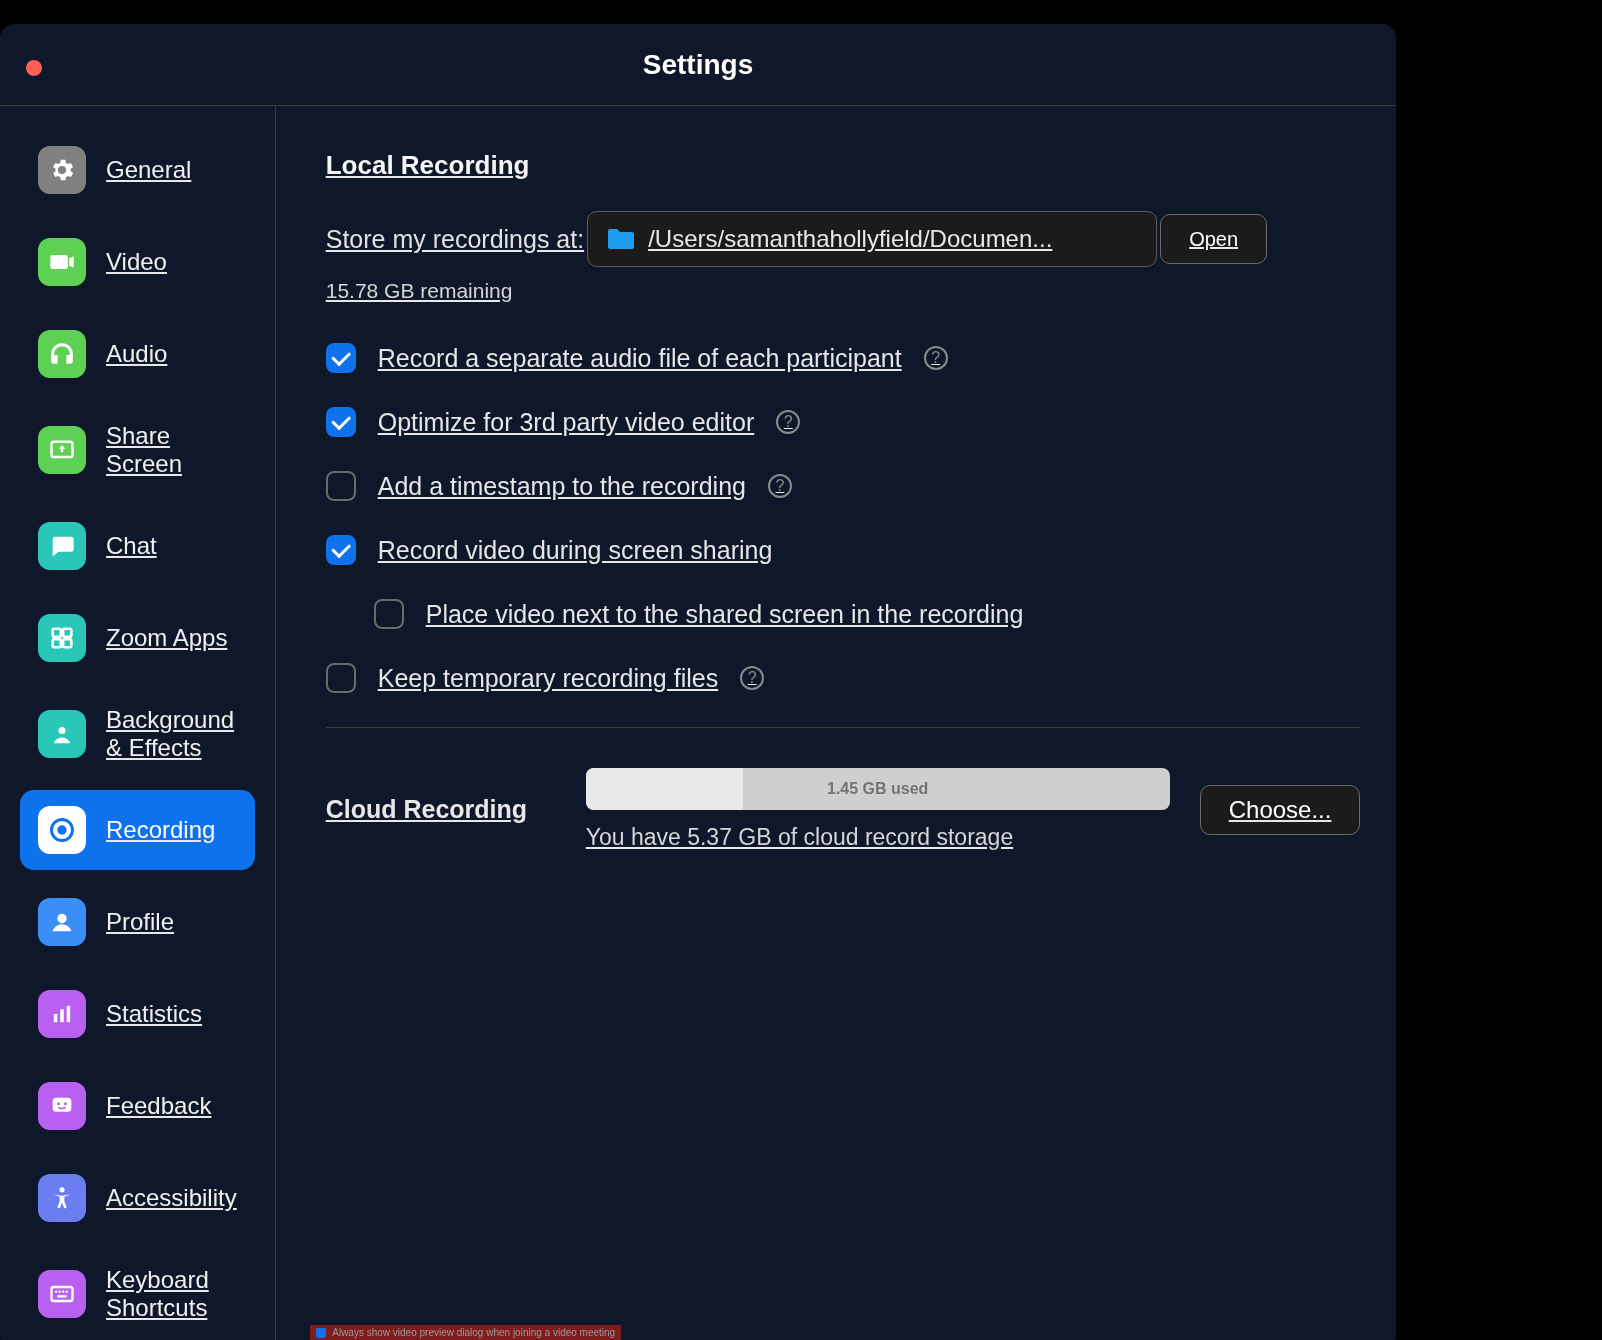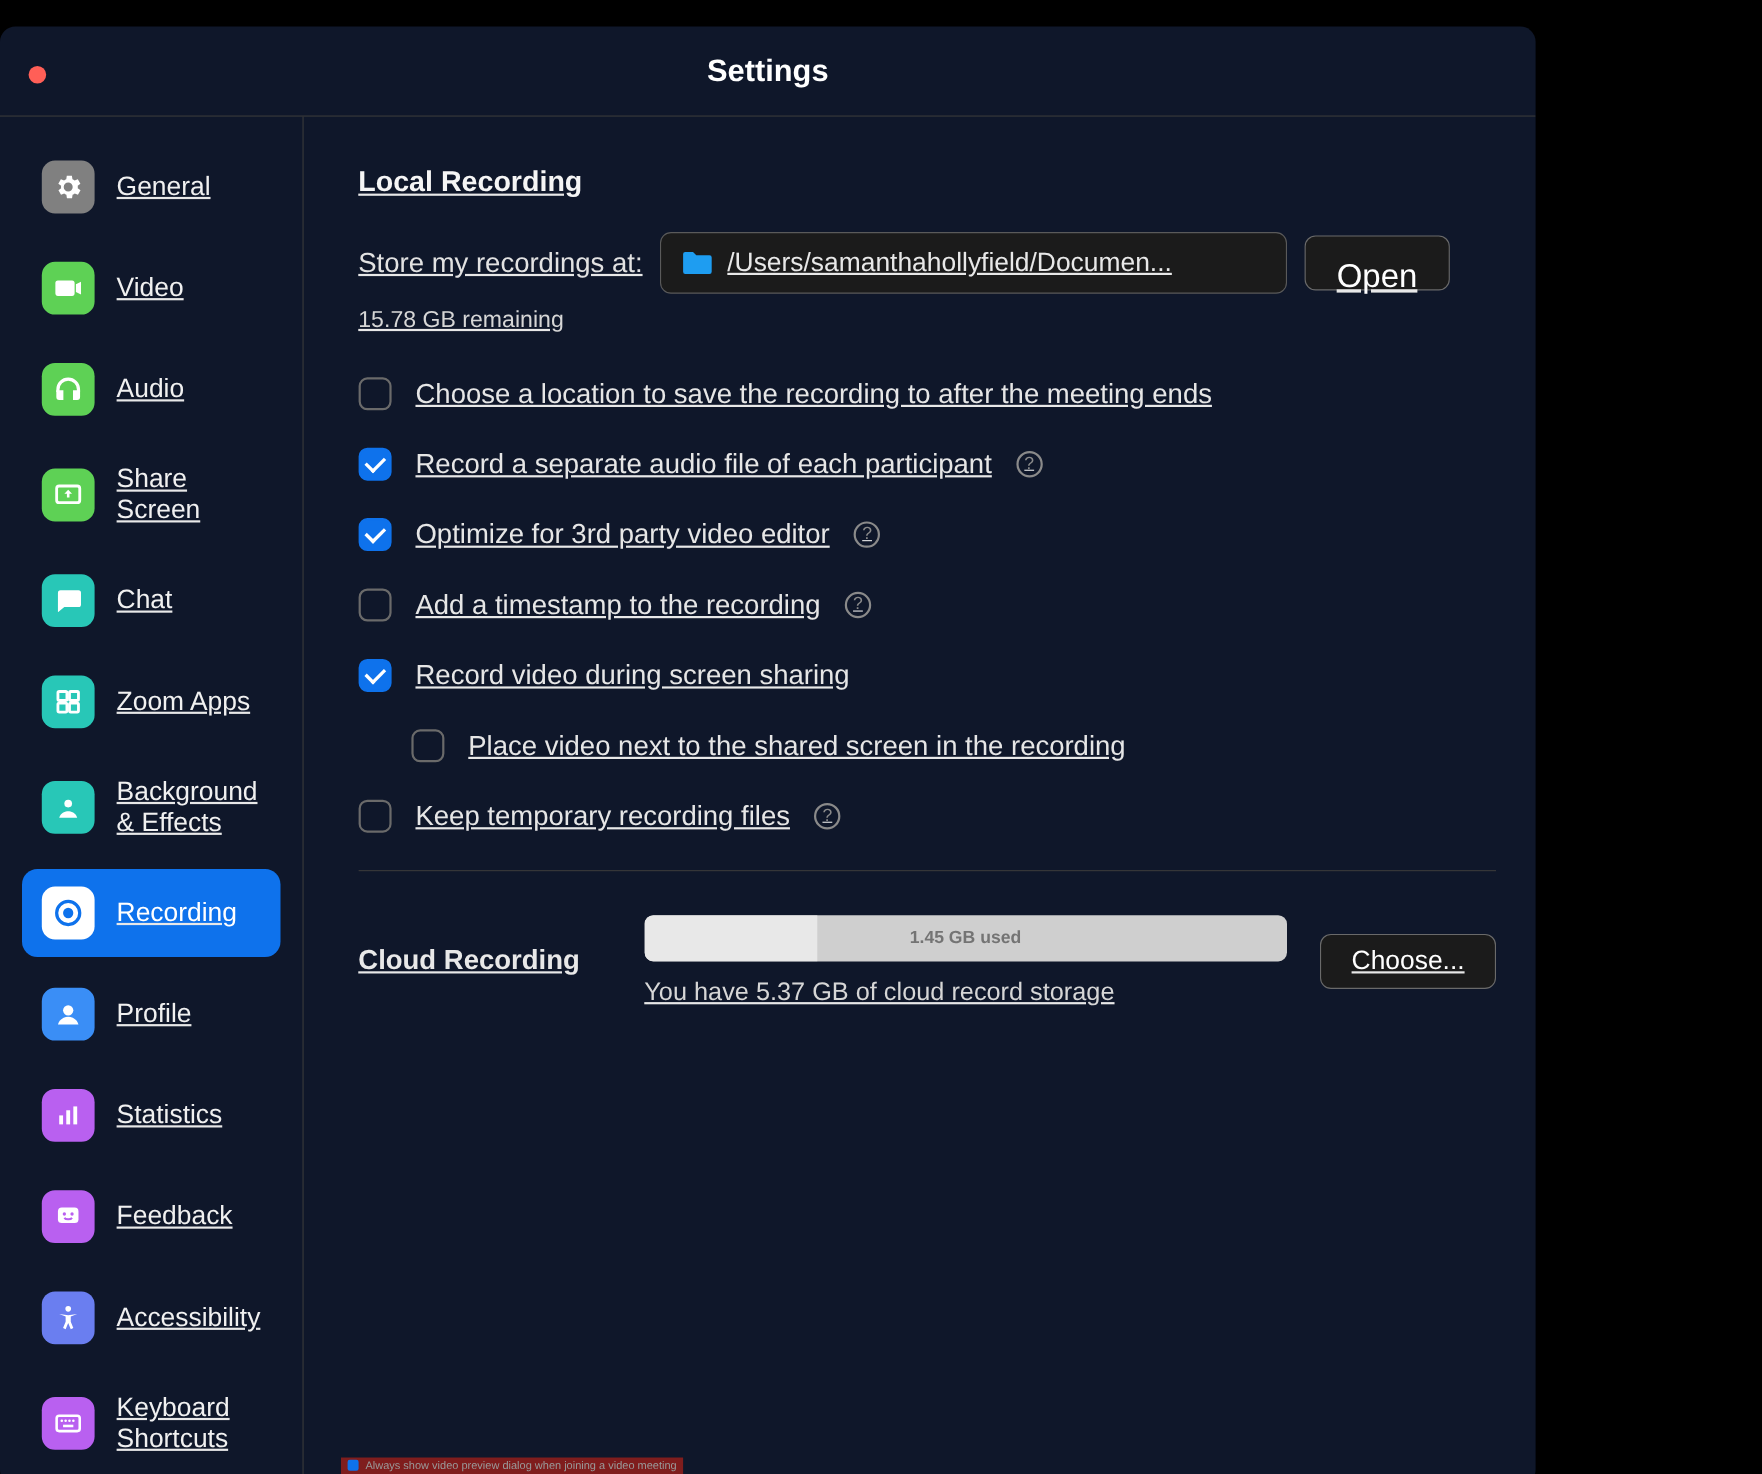--- a/index.html
+++ b/index.html
@@ -13,26 +13,26 @@
   .body { flex: 1; display: flex; text-decoration: underline; }
   .sidebar { width: 440px; border-right: 1px solid #3a3a3a; padding: 24px 20px 0 20px; }
   .nav-item { display: flex; align-items: center; gap: 20px; padding: 16px 18px; border-radius: 14px; cursor: pointer; margin-bottom: 12px; }
   .nav-item .label { font-size: 24px; color: #f0f0f0; }
   .nav-item.active { background: #0e72ec; }
   .nav-item.active .label { color: #fff; }
   .nav-icon { width: 48px; height: 48px; border-radius: 12px; display: flex; align-items: center; justify-content: center; flex-shrink: 0; }
   .nav-icon svg { width: 28px; height: 28px; }
   .content { flex: 1; padding: 44px 50px 0 50px; }
   .section-title { font-size: 26px; font-weight: 700; color: #f5f5f5; margin-bottom: 30px; }
-  .row { display: flex; align-items: center; gap: 16px; margin-bottom: 12px; }
+  .row { display: flex; align-items: center; gap: 3px; margin-bottom: 12px; }
   .store-label { font-size: 25px; color: #e2e2e2; }
   .path-field { display: flex; align-items: center; gap: 12px; border: 1px solid #5a5a5a; border-radius: 10px; padding: 24px 18px; width: 570px; height: 56px; background: #1b1b1b; }
   .folder-glyph svg { width: 30px; height: 24px; display: block; }
   .path-text { font-size: 24px; color: #e8e8e8; white-space: nowrap; overflow: hidden; text-overflow: ellipsis; flex: 1; }
-  .btn { border: 1px solid #6a6a6a; background: #1b1b1b; color: #fff; font-size: 30px; padding: 20px 28px; height: 50px; border-radius: 10px; cursor: pointer; }
+  .btn { border: 1px solid #6a6a6a; background: #1b1b1b; color: #fff; font-size: 20px; padding: 8px 28px; height: 50px; border-radius: 10px; cursor: pointer; }
   .sub-note { font-size: 21px; color: #d6d6d6; margin-top: 10px; margin-bottom: 40px; }
   .check-row { display: flex; align-items: center; gap: 22px; margin-bottom: 34px; }
   .check-row.indented { margin-left: 48px; }
   .checkbox { width: 30px; height: 30px; border-radius: 8px; border: 2px solid #6a6a6a; display: flex; align-items: center; justify-content: center; cursor: pointer; flex-shrink: 0; }
   .checkbox.checked { background: #0e72ec; border-color: #0e72ec; }
   .checkbox.checked::after { content: ""; width: 8px; height: 14px; border: solid #fff; border-width: 0 3px 3px 0; transform: rotate(45deg) translate(-1px,-2px); }
   .check-label { font-size: 25px; color: #e6e6e6; }
   .help { width: 24px; height: 24px; border: 2px solid #8a8a8a; border-radius: 50%; display: flex; align-items: center; justify-content: center; font-size: 16px; color: #8a8a8a; cursor: pointer; }
   .divider { height: 1px; background: #3a3a3a; margin: 30px 0 40px 0; }
   .cloud-row { display: flex; align-items: center; gap: 30px; }
@@ -210,24 +210,20 @@
                 <path d="M2 4a2 2 0 0 1 2-2h7l3 3h12a2 2 0 0 1 2 2v13a2 2 0 0 1-2 2H4a2 2 0 0 1-2-2Z" fill="#1e9df1"></path>
               </svg>
           </span>
           <span class="path-text">/Users/samanthahollyfield/Documen...</span>
         </div>
         <button class="btn">Open</button>
       </div>
 
       <div class="sub-note">15.78 GB remaining</div>
 
-      <div class="check-row">
-        <div class="checkbox"></div>
-        <span class="check-label">Choose a location to save the recording to after the meeting ends</span>
-      </div>
 
       <div class="check-row">
         <div class="checkbox checked"></div>
         <span class="check-label">Record a separate audio file of each participant</span>
         <span class="help">?</span>
       </div>
 
       <div class="check-row">
         <div class="checkbox checked"></div>
         <span class="check-label">Optimize for 3rd party video editor</span>

